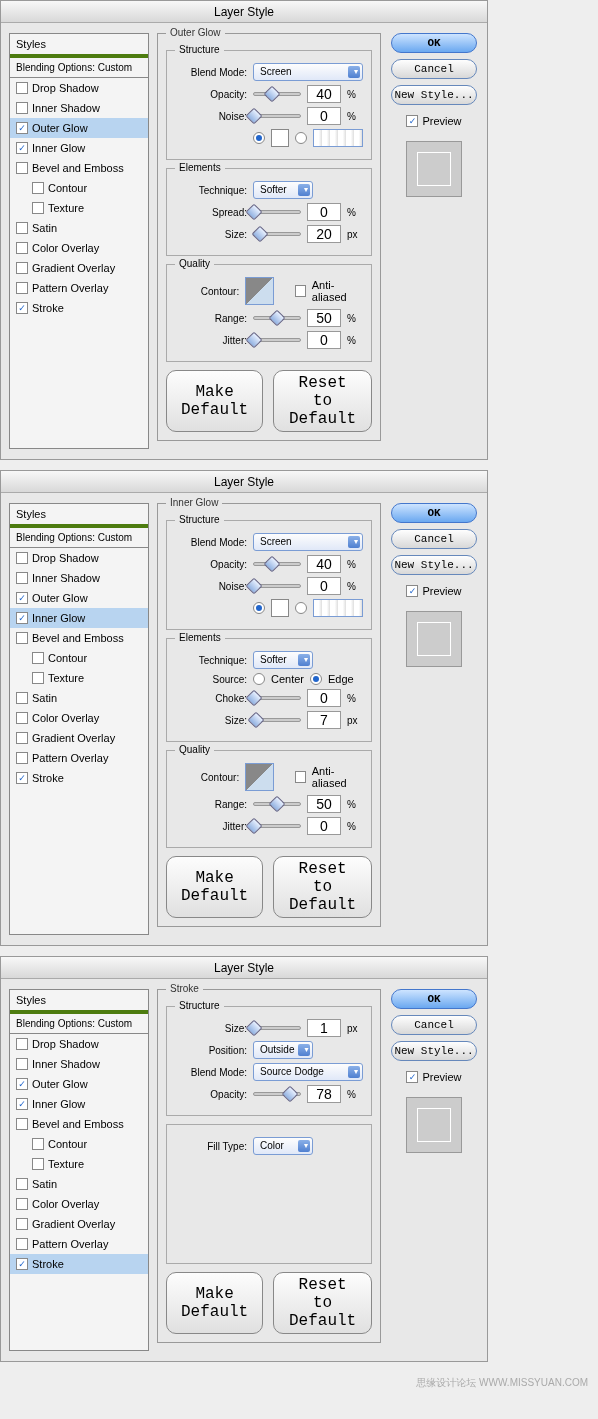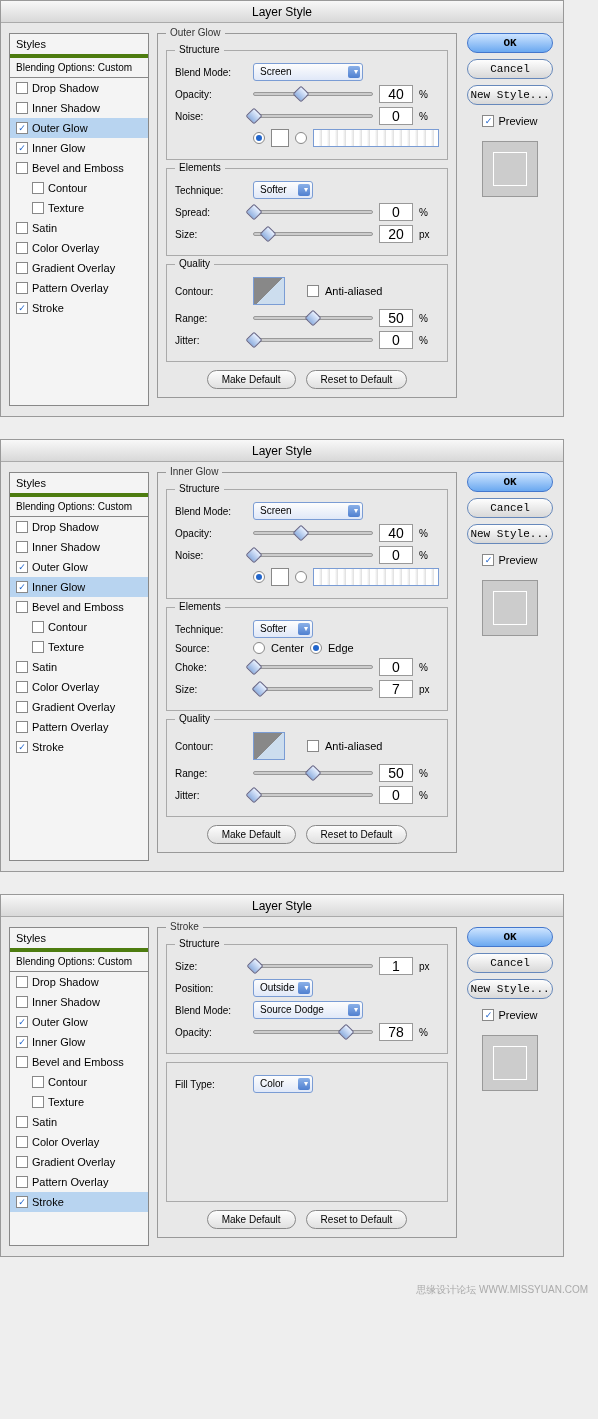--- a/index.html
+++ b/index.html
@@ -1,48 +1,48 @@
 <!DOCTYPE html>
 <html><head>
 <meta charset="utf-8">
 <style>
 * { box-sizing: border-box; margin: 0; padding: 0; font-family: "Lucida Grande", Arial, sans-serif; font-size: 11px; }
 body { background: #eee; }
-.dialog { width: 564px; background: linear-gradient(#e0e0e0, #d0d0d0); border: 1px solid #999; margin-bottom: 22px; }
+.dialog { width: 488px; background: linear-gradient(#e0e0e0, #d0d0d0); border: 1px solid #999; margin-bottom: 10px; }
 .titlebar { height: 22px; background: linear-gradient(#f8f8f8, #d8d8d8); text-align: center; line-height: 22px; font-size: 12px; border-bottom: 1px solid #aaa; }
 .dialog-body { display: flex; padding: 10px 8px; gap: 8px; background: #e8e8e8; }
 .styles-panel { width: 140px; border: 1px solid #888; background: #f4f4f4; }
 .styles-header { padding: 4px 6px; border-bottom: 4px solid #4d7c0f; font-size: 11px; }
 .styles-sub { padding: 4px 6px; border-bottom: 1px solid #888; font-size: 10px; }
 .style-item { padding: 4px 6px; display: flex; align-items: center; gap: 4px; cursor: pointer; }
 .style-item.selected { background: #b8d4f0; }
 .style-item.indent { padding-left: 22px; }
 .chk { width: 12px; height: 12px; border: 1px solid #888; background: #fff; display: inline-flex; align-items: center; justify-content: center; font-size: 9px; color: #2266cc; }
 .chk.on::after { content: "✓"; }
 .settings-panel { flex: 1; }
 .fieldset { border: 1px solid #999; margin-bottom: 8px; padding: 10px 8px 8px; position: relative; background: #e8e8e8; }
 .fieldset > .legend { position: absolute; top: -7px; left: 8px; background: #e8e8e8; padding: 0 4px; font-size: 10px; color: #333; }
 .inner-group { border: 1px solid #aaa; margin: 6px 0 8px; padding: 8px; position: relative; }
 .inner-group > .legend { position: absolute; top: -7px; left: 8px; background: #e8e8e8; padding: 0 4px; font-size: 10px; }
 .row { display: flex; align-items: center; margin: 4px 0; gap: 6px; }
-.row .lbl { width: 72px; font-size: 10px; }
+.row .lbl { width: 72px; text-align: right; font-size: 10px; }
 .select { background: linear-gradient(#fdfdfd,#e0e8f8); border: 1px solid #7a9cd4; border-radius: 3px; padding: 1px 18px 1px 6px; font-size: 10px; position: relative; min-width: 60px; height: 18px; line-height: 14px; }
 .select::after { content: ""; position: absolute; right: 2px; top: 2px; width: 12px; height: 12px; background: linear-gradient(#8ab0e8,#5080d0); border-radius: 2px; }
 .select::before { content: "▾"; position: absolute; right: 4px; top: 1px; font-size: 8px; color: #fff; z-index: 1; }
 .slider { flex: 1; height: 4px; background: #ccc; border: 1px solid #999; border-radius: 2px; position: relative; max-width: 120px; }
 .thumb { position: absolute; top: -5px; width: 12px; height: 12px; background: linear-gradient(#e8f0ff,#90b0e0); border: 1px solid #668; border-radius: 2px; transform: translateX(-50%) rotate(45deg); }
 .numbox { width: 34px; height: 18px; border: 1px solid #999; background: #fff; text-align: center; font-size: 14px; line-height: 16px; }
 .unit { font-size: 10px; width: 16px; }
 .radio { width: 12px; height: 12px; border: 1px solid #888; border-radius: 50%; background: #fff; display: inline-flex; align-items: center; justify-content: center; }
 .radio.on::after { content: ""; width: 6px; height: 6px; background: #2266cc; border-radius: 50%; }
 .swatch { width: 18px; height: 18px; border: 1px solid #888; background: #fff; }
 .gradient-bar { flex: 1; height: 18px; border: 1px solid #7a9cd4; background: linear-gradient(to right, #fff, #fff 60%, rgba(200,200,200,0.3)); background-size: 8px 8px; max-width: 130px; }
 .contour-swatch { width: 32px; height: 28px; border: 1px solid #7a9cd4; background: linear-gradient(135deg, #888 50%, #cde 50%); }
 .btn-row { display: flex; gap: 10px; justify-content: center; margin-top: 6px; }
-.pill-btn { background: linear-gradient(#fdfdfd, #e0e0e0); border: 1px solid #888; border-radius: 10px; padding: 3px 14px; font-size: 10px; cursor: pointer; }
+.pill-btn { background: linear-gradient(#fdfdfd, #e0e0e0); border: 1px solid #888; border-radius: 10px; padding: 3px 14px; font-size: 16px; cursor: pointer; font-family: Liberation Mono, monospace; }
 .right-panel { width: 90px; display: flex; flex-direction: column; gap: 6px; align-items: center; }
 .aqua-btn { width: 86px; height: 20px; border-radius: 10px; border: 1px solid #6688bb; background: linear-gradient(#fefefe, #d8d8d8); font-size: 11px; cursor: pointer; font-family: Liberation Mono, monospace; }
 .aqua-btn.primary { background: linear-gradient(#cde4ff, #6aa8f0); border-color: #4477cc; font-weight: bold; }
 .preview-chk { display: flex; align-items: center; gap: 4px; margin-top: 4px; }
 .preview-box { width: 56px; height: 56px; background: #ccc; border: 1px solid #999; margin-top: 8px; display: flex; align-items: center; justify-content: center; }
 .preview-box::after { content: ""; width: 32px; height: 32px; border: 1px solid #fff; }
 .watermark { text-align: right; font-size: 10px; color: #aaa; padding: 4px 10px; }
 </style>
 </head>
 <body>

